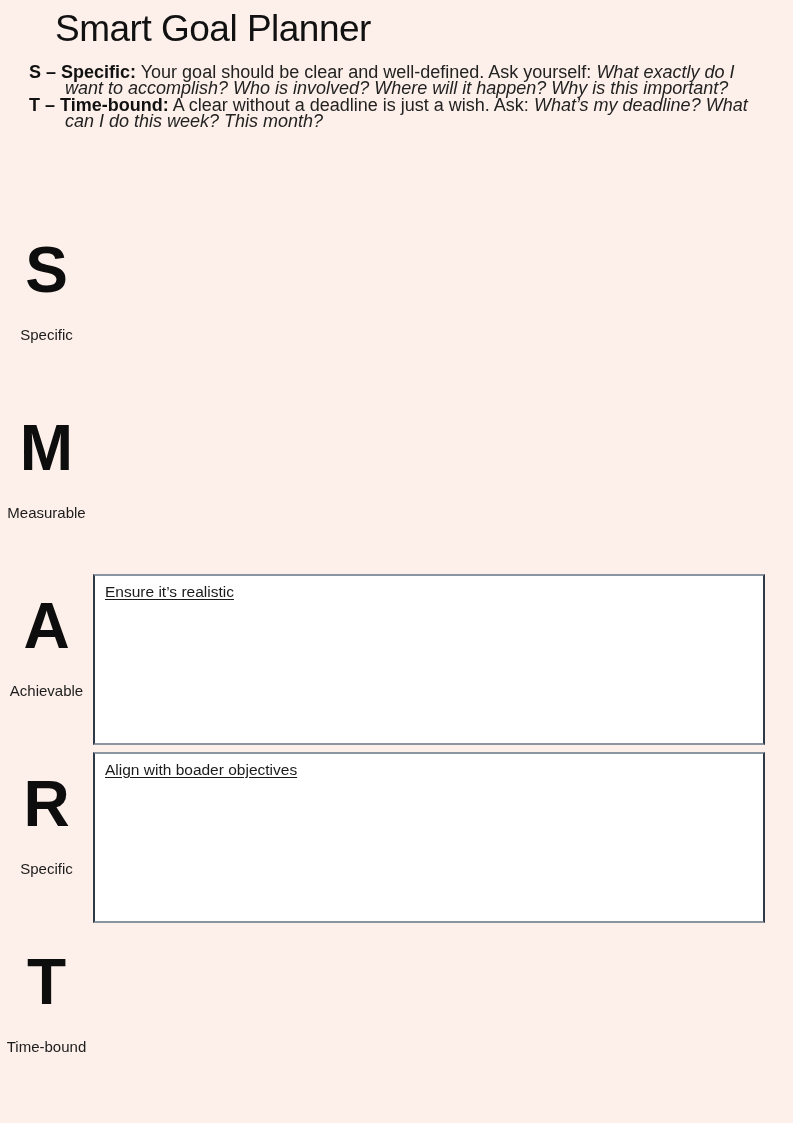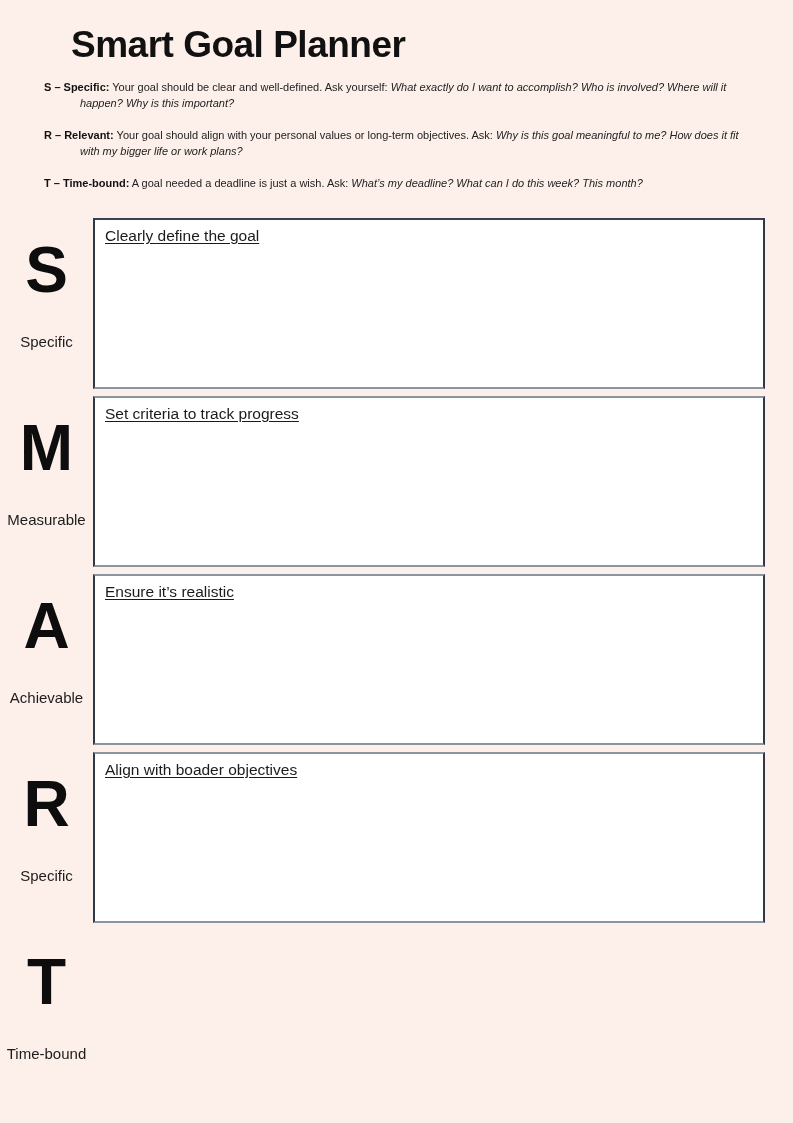--- a/index.html
+++ b/index.html
@@ -10,38 +10,38 @@
     color: #1f1f1f;
     position: relative;
     overflow: hidden;
   }
   .page { position: absolute; inset: 0; }
 
   
   .title {
     position: absolute;
     left: 55px; top: 8px;
-    margin: 16px;
+    margin: 0;
     font-size: 37px;
-    font-weight: 700;
+    font-weight: 400;
     letter-spacing: -0.5px;
     color: #111;
   }
 
   
   .intro {
     position: absolute;
     left: 28px; top: 64px;
     width: 747px;
   }
   .intro-item {
-    margin: 16px;
+    margin: 1px;
     padding-left: 36px;
     text-indent: -36px;
-    font-size: 11px;
+    font-size: 18px;
     line-height: 15.9px;
     color: #222;
   }
   .intro-item b { color: #111; }
   .intro-item i { font-style: italic; }
 
   
   .rows { position: absolute; left: 0; top: 218px; width: 793px; }
   .row {
     position: relative;
@@ -55,21 +55,21 @@
     text-align: center;
   }
   .letter {
     margin-top: 20px;
     font-size: 64px;
     line-height: 64px;
     font-weight: 700;
     color: #0d0d0d;
   }
   .letter-label {
-    margin-top: 31px;
+    margin-top: 24px;
     font-size: 15px;
     color: #1c1c1c;
   }
   .box {
     flex: 1;
     margin-right: 28px;
     background: #ffffff;
     border: 2px solid #2e3945;
     border-top-color: #8b95a2;
     border-bottom-color: #8b95a2;
@@ -93,50 +93,39 @@
 
   <h1 class="title">Smart Goal Planner</h1>
 
   <div class="intro">
     <p class="intro-item">
       <b>S – Specific:</b>
       <span>Your goal should be clear and well-defined. Ask yourself:</span>
       <i>What exactly do I want to accomplish? Who is involved? Where will it happen? Why is this important?</i>
     </p>
     <p class="intro-item">
-      <b>R – Relevant:</b>
-      <span>Your goal should align with your personal values or long-term objectives. Ask:</span>
-      <i>Why is this goal meaningful to me? How does it fit with my bigger life or work plans?</i>
-    </p>
-    <p class="intro-item">
       <b>T – Time-bound:</b>
-      <span>A goal needed a deadline is just a wish. Ask:</span>
+      <span>A clear without a deadline is just a wish. Ask:</span>
       <i>What’s my deadline? What can I do this week? This month?</i>
     </p>
   </div>
 
   <div class="rows">
 
     <section class="row">
       <div class="letter-col">
         <div class="letter">S</div>
         <div class="letter-label">Specific</div>
       </div>
-      <div class="box">
-        <span class="box-heading">Clearly define the goal</span>
-      </div>
     </section>
 
     <section class="row">
       <div class="letter-col">
         <div class="letter">M</div>
         <div class="letter-label">Measurable</div>
-      </div>
-      <div class="box">
-        <span class="box-heading">Set criteria to track progress</span>
       </div>
     </section>
 
     <section class="row">
       <div class="letter-col">
         <div class="letter">A</div>
         <div class="letter-label">Achievable</div>
       </div>
       <div class="box">
         <span class="box-heading">Ensure it’s realistic</span>

